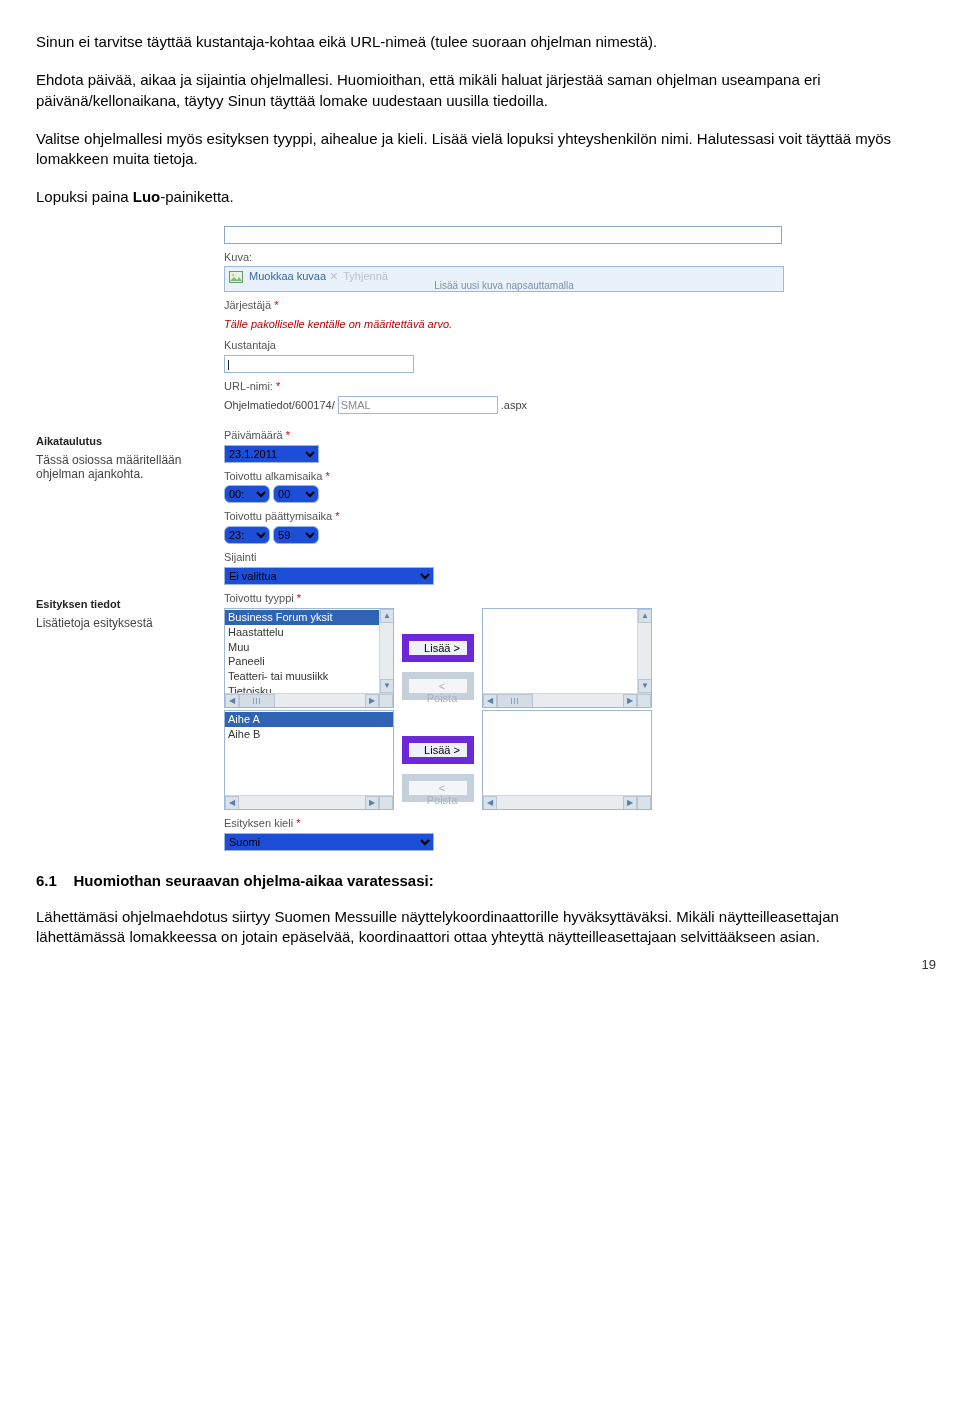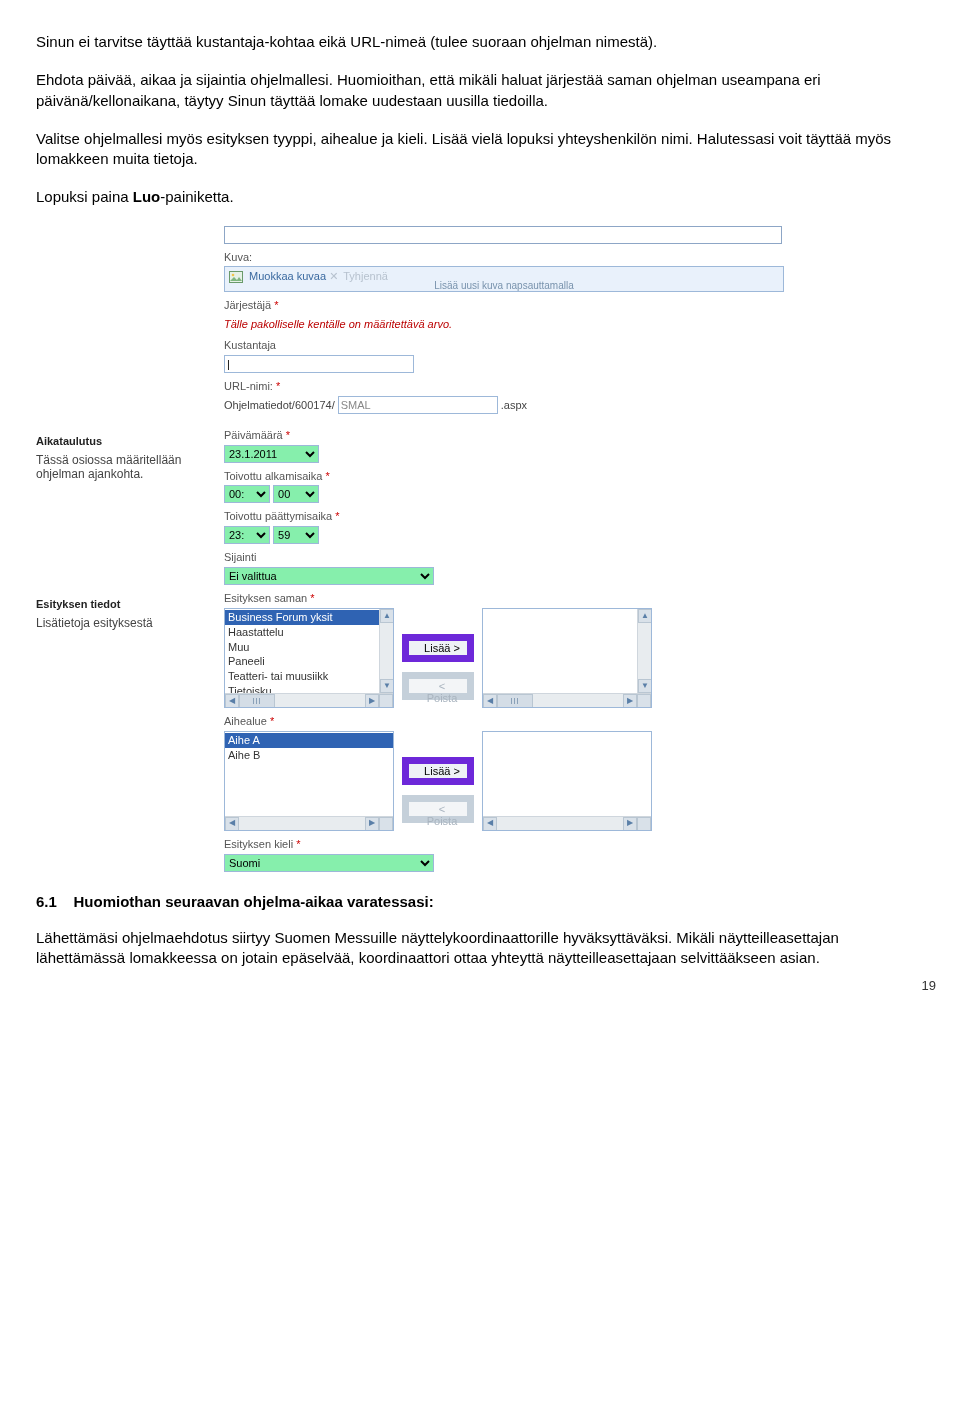--- a/index.html
+++ b/index.html
@@ -70,24 +70,24 @@
   .url-suffix { color:#444; }
 
   
   .layout { display:flex; margin-top:14px; }
   .leftcol { width:188px; padding-top:6px; }
   .leftcol .lh { font-weight:700; font-size:11px; color:#222; }
   .leftcol .ld { font-size:12px; color:#444; margin-top:4px; line-height:1.2; }
   .rightcol { flex:1; }
 
   .select-small {
-    border:1px solid #9db8d9; background:#86efac; height:18px; font-size:11px;
+    border:1px solid #9db8d9; background:#1d4ed8; height:18px; font-size:11px;
   }
   .date-select { width:95px; }
-  .hh-select { width:46px; }
+  .hh-select { width:46px;border-radius:6px; }
 
   .loc-select { width:210px; }
 
   
   .dual { display:flex; align-items:flex-start; gap:8px; margin-top:2px; }
   .listbox {
     width:170px; height:100px; border:1px solid #9db8d9; background:#fff;
     overflow:hidden; position:relative; font-size:11px;
   }
   .listbox .lb-inner { padding:1px 0; }
@@ -216,21 +216,21 @@
     </div>
   </div>
 
   <div class="layout" style="margin-top:6px;">
     <div class="leftcol">
       <div class="lh">Esityksen tiedot</div>
       <div class="ld">Lisätietoja esityksestä</div>
     </div>
     <div class="rightcol">
       <span class="field-label" style="margin-top:0">
-        <span>Esityksen saman</span> <span class="req">*</span>
+        <span>Toivottu tyyppi</span> <span class="req">*</span>
       </span>
 
       <div class="dual">
         <div class="listbox">
           <div class="lb-inner">
             <div class="opt sel">Business Forum yksit</div>
             <div class="opt">Haastattelu</div>
             <div class="opt">Muu</div>
             <div class="opt">Paneeli</div>
             <div class="opt">Teatteri- tai muusiikk</div>
@@ -259,23 +259,20 @@
           </div>
           <div class="hscroll">
             <div class="arrow l">◀</div>
             <div class="thumb"></div>
             <div class="arrow r">▶</div>
             <div class="grip"></div>
           </div>
         </div>
       </div>
 
-      <span class="field-label">
-        <span>Aihealue</span> <span class="req">*</span>
-      </span>
 
       <div class="dual">
         <div class="listbox">
           <div class="lb-inner">
             <div class="opt sel">Aihe A</div>
             <div class="opt">Aihe B</div>
           </div>
           <div class="hscroll">
             <div class="arrow l">◀</div>
             <div class="arrow r">▶</div>

